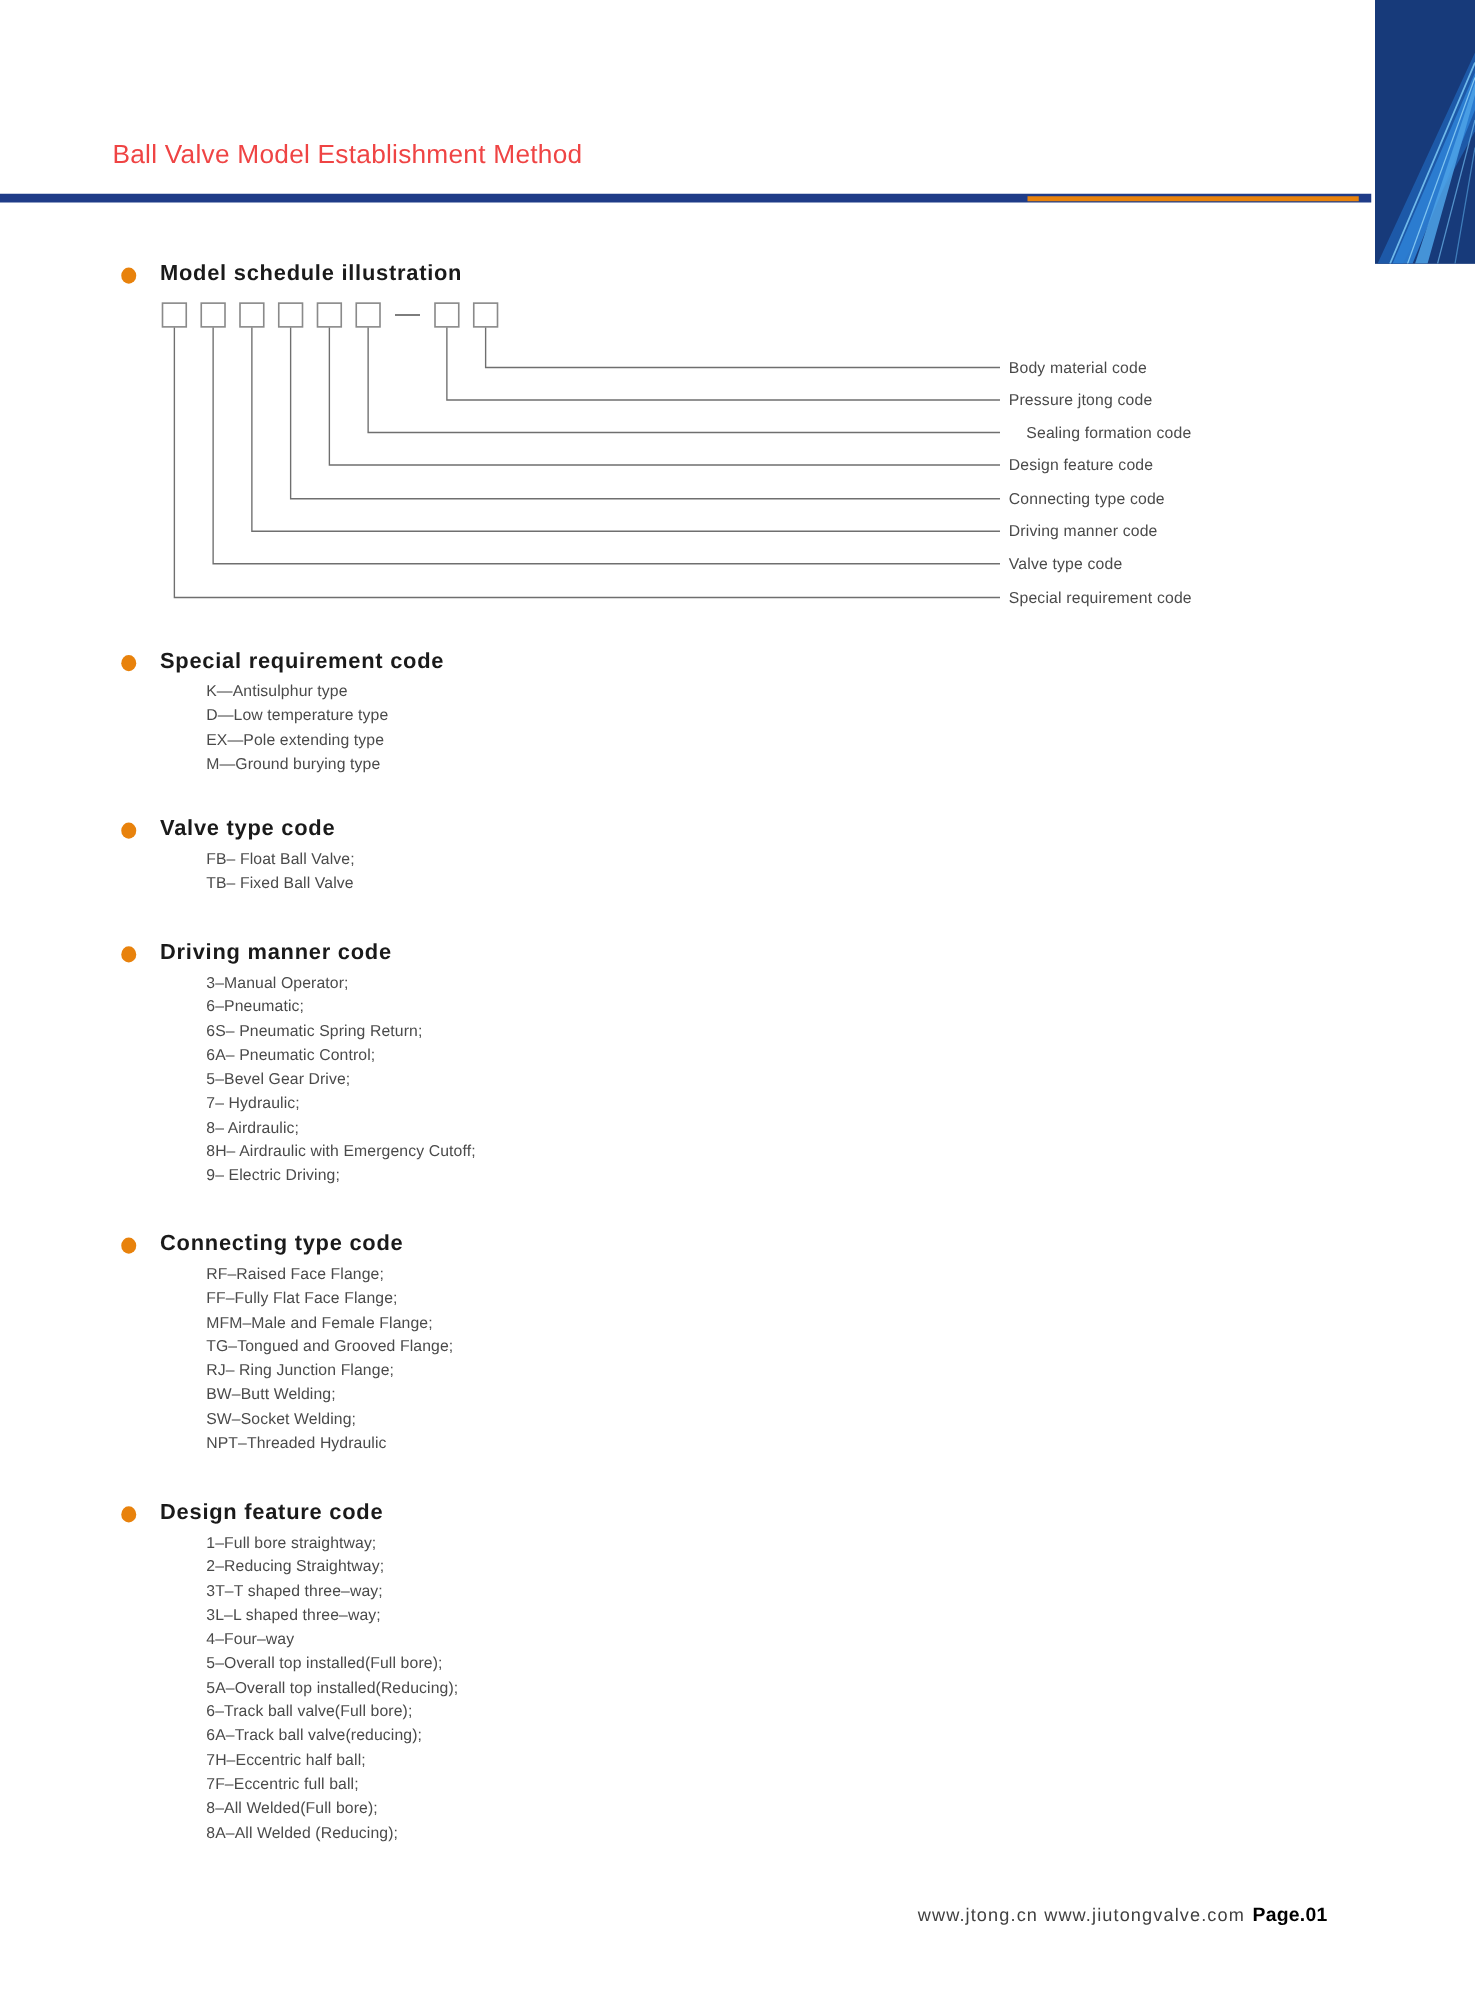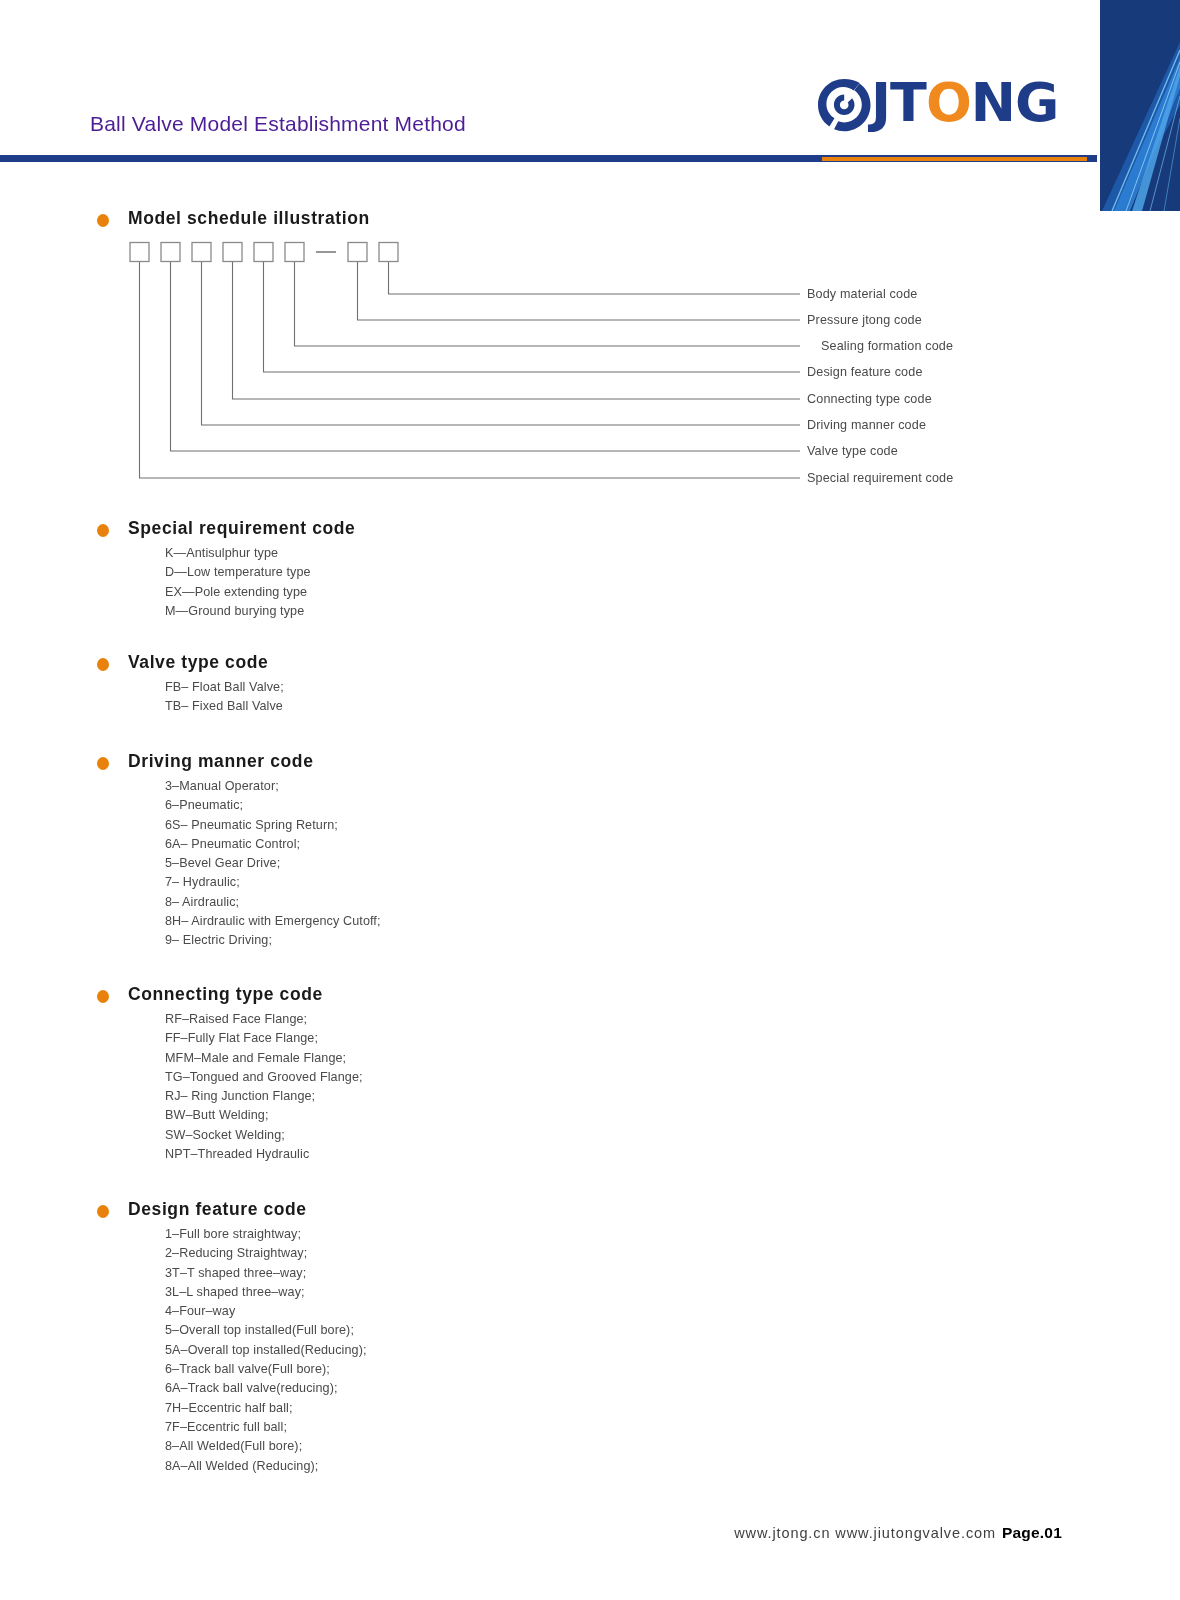--- a/index.html
+++ b/index.html
@@ -9,21 +9,21 @@
     font-family:"Liberation Sans","DejaVu Sans",sans-serif;
     color:#2b2b2b;
     position:relative;
     overflow:hidden;
   }
 
   
   .header{position:absolute;left:0;top:0;width:1180px;height:175px;}
   .page-title{
     position:absolute;left:90px;top:112px;
-    font-size:21px;font-weight:400;color:#4c1d95;
+    font-size:21px;font-weight:400;color:#ef4444;
     letter-spacing:.2px;white-space:nowrap;
   }
   .rule-blue{position:absolute;left:0;top:155px;width:1097px;height:7px;background:#1f3c88;}
   .rule-orange2{position:absolute;left:822px;top:157px;width:265px;height:4px;background:#E8820C;}
 
   
   .logo{position:absolute;left:815px;top:72px;width:250px;height:70px;}
   .logo-mark{position:absolute;left:0;top:4px;width:58px;height:58px;}
   .logo-text{
     position:absolute;left:56px;top:-2px;
@@ -70,37 +70,20 @@
   .foot-url{font-size:14.5px;color:#404040;letter-spacing:.9px;}
   .foot-page{font-size:15.5px;color:#000000;font-weight:bold;letter-spacing:.2px;margin-left:6px;}
 </style>
 </head>
 <body>
 
 <div class="header">
 
   <div class="page-title">Ball Valve Model Establishment Method</div>
 
-  <div class="logo">
-    <div class="logo-mark">
-      <svg width="58" height="58" viewBox="0 0 58 58">
-        <path d="M29 3 C14.5 3 3 14.5 3 29 C3 38 7.5 45.8 14.4 50.4 L19.5 42.2
-                 C14.6 39.2 11.4 34 11.4 27.9 C11.4 18.6 19 11 28.3 11
-                 C32.2 11 35.7 12.3 38.6 14.5 L44.8 6.9 C40.4 4.4 34.9 3 29 3 Z" fill="#1f3c88"></path>
-        <path d="M29.2 18.5 C23.5 18.5 18.9 23.1 18.9 28.8 C18.9 34.5 23.5 39.1 29.2 39.1
-                 C34.9 39.1 39.5 34.5 39.5 28.8 C39.5 26.3 38.6 24 37.1 22.2
-                 L32.7 26.5 C33.2 27.2 33.5 28 33.5 28.9 C33.5 31.3 31.6 33.2 29.2 33.2
-                 C26.8 33.2 24.9 31.3 24.9 28.9 C24.9 26.5 26.8 24.6 29.2 24.6 Z" fill="#1f3c88"></path>
-        <path d="M44.6 7.6 C51.2 12.3 55.5 20.1 55.5 28.9 C55.5 43.4 43.7 55.2 29.2 55.2
-                 C25.6 55.2 22.2 54.5 19.1 53.2 L23.2 45.3 C25.1 46 27.1 46.4 29.2 46.4
-                 C38.9 46.4 46.8 38.5 46.8 28.8 C46.8 22.8 43.8 17.5 39.2 14.3 Z" fill="#1f3c88"></path>
-      </svg>
-    </div>
-    <div class="logo-text"><span>JT</span><span class="o">O</span><span>NG</span></div>
-  </div>
 
   <div class="rule-blue"></div>
   <div class="rule-orange2"></div>
 
   <div class="deco">
     <svg width="80" height="211" viewBox="0 0 80 211">
       <rect x="0" y="0" width="80" height="211" fill="#173a7a"></rect>
       <polygon points="80,42 80,105 22,211 2,211" fill="#1f5fb0" opacity="0.85"></polygon>
       <polygon points="80,58 80,88 30,211 14,211" fill="#2d7fd4" opacity="0.9"></polygon>
       <polygon points="80,66 80,76 42,211 32,211" fill="#4ea3e8" opacity="0.85"></polygon>

